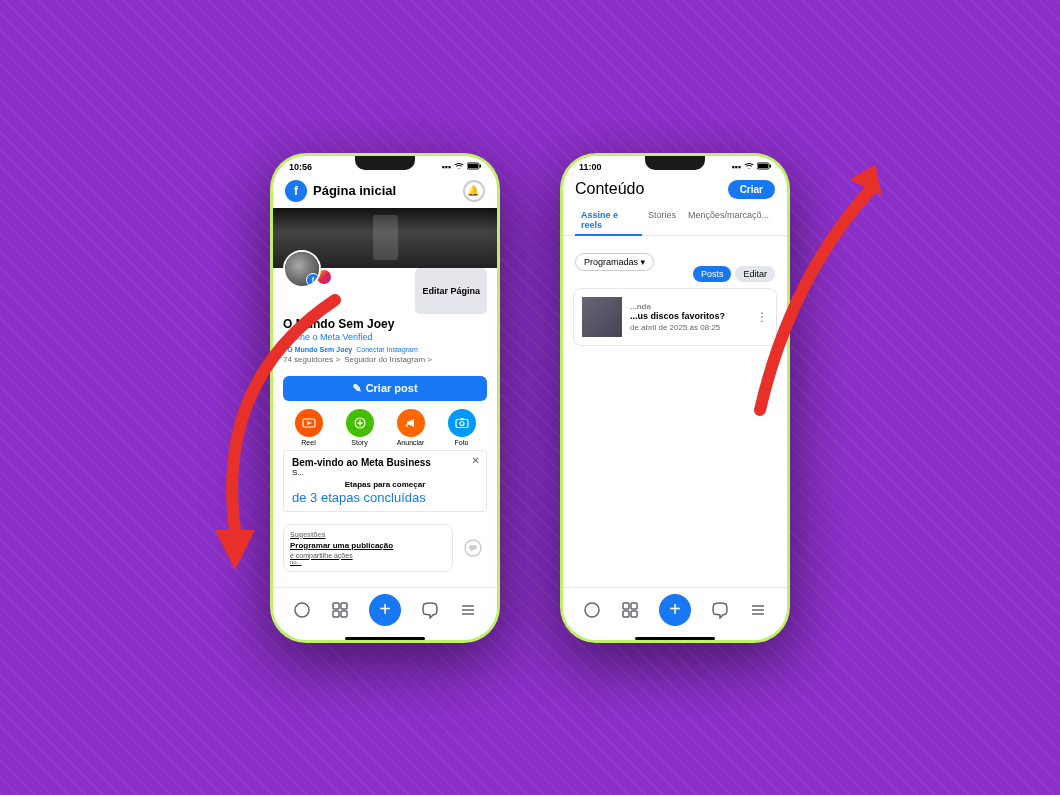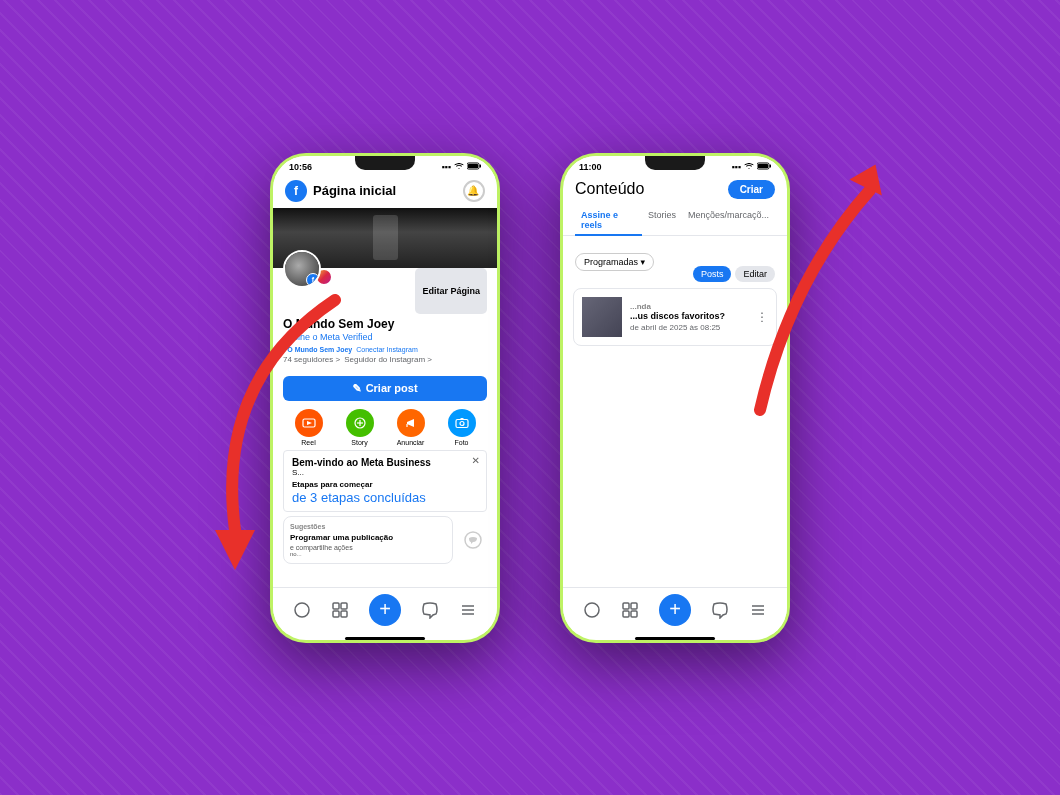--- a/index.html
+++ b/index.html
@@ -291,31 +291,33 @@
       right: 6px;
       font-size: 10px;
       color: #666;
       cursor: pointer;
     }
     .etapas-text {
       font-size: 8px;
       font-weight: 600;
       color: #000;
       margin: 3px 0 1px;
+      text-align: center;
     }
     .concluidas-text {
       font-size: 13px;
       color: #1877F2;
     }
 
     
     .sugestoes-section {
-      margin: 4px 10px 0;
+      margin: 12px 10px 0;
       display: flex;
       gap: 6px;
+      text-decoration: underline;
     }
     .sug-card {
       background: white;
       border: 1px solid #e4e6eb;
       border-radius: 8px;
       padding: 6px;
       flex: 1;
       font-size: 7px;
       color: #000;
     }

